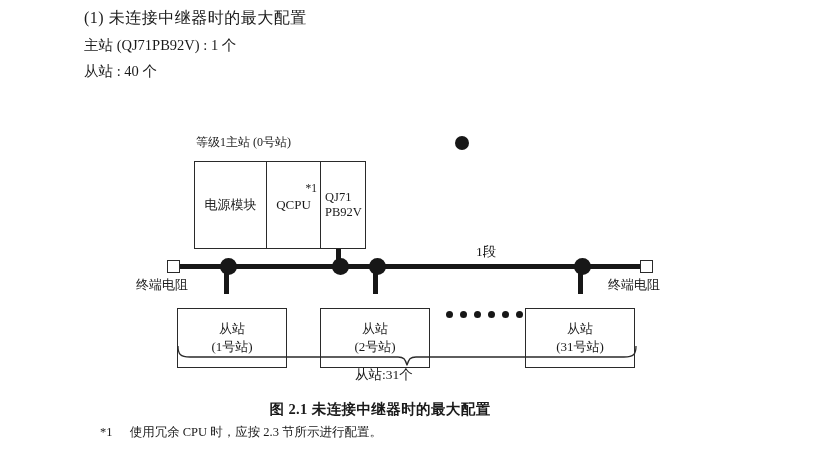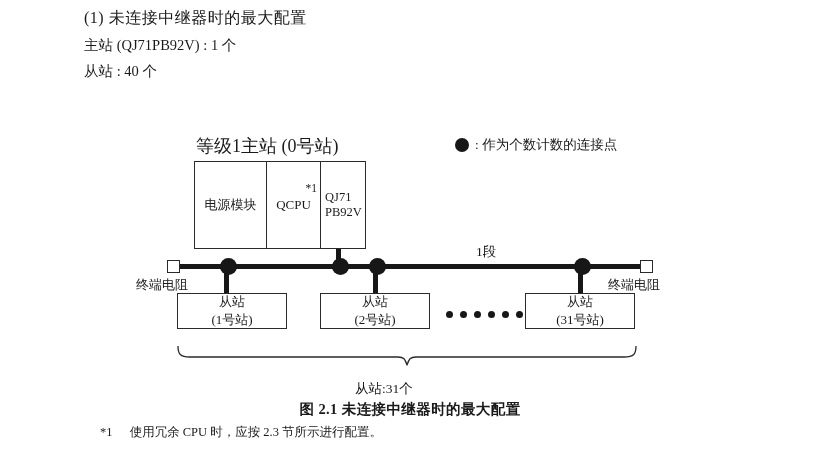--- a/index.html
+++ b/index.html
@@ -36,21 +36,21 @@
   #legend-dot {
     width: 14px; height: 14px; border-radius: 50%;
     background: #171717;
     display: inline-block;
   }
   #legend-text { font-size: 13.5px; white-space: nowrap; }
 
   
   #master-label {
     left: 196px; top: 134px;
-    font-size: 18px;
+    font-size: 12px;
     white-space: nowrap;
   }
   #master-box {
     left: 194px; top: 161px;
     width: 172px; height: 88px;
     border: 1.4px solid #2a2a2a;
     box-sizing: border-box;
     display: flex;
   }
   .master-cell {
@@ -103,22 +103,22 @@
     top: 249px; height: 18px;
   }
   .drop-down {
     width: 5px;
     background: #171717;
     top: 266px; height: 28px;
   }
 
   
   .slave-box {
-    top: 293px;
-    height: 36px;
+    top: 308px;
+    height: 60px;
     border: 1.4px solid #2a2a2a;
     box-sizing: border-box;
     display: flex;
     flex-direction: column;
     align-items: center;
     justify-content: center;
     font-size: 13px;
     line-height: 1.35;
     background: #ffffff;
   }
@@ -131,30 +131,29 @@
     display: flex; gap: 7px; align-items: center;
   }
   #ellipsis-dots span {
     width: 7px; height: 7px; border-radius: 50%; background: #171717;
     display: block;
   }
 
   
   #brace-wrap { left: 174px; top: 346px; width: 466px; height: 20px; }
   #brace-wrap svg { display: block; }
-  #brace-label { left: 355px; top: 366px; font-size: 13.5px; white-space: nowrap; margin-top: 14px; }
+  #brace-label { left: 355px; top: 366px; font-size: 13.5px; white-space: nowrap; }
 
   
   #figure-caption {
     left: 0; top: 400px; width: 760px;
     text-align: center;
     font-size: 14.5px;
     font-weight: bold;
     letter-spacing: 0.4px;
-    margin-left: 30px;
   }
   #footnote {
     left: 100px; top: 424px;
     font-size: 12.5px;
     white-space: nowrap;
   }
   #footnote .fn-mark { margin-right: 14px; }
 </style>
 </head>
 <body>
@@ -163,21 +162,20 @@
   <div id="section-heading">
     <span>(1)</span>
     <span>未连接中继器时的最大配置</span>
   </div>
   <div class="spec-line">主站 (QJ71PB92V) : 1 个</div>
   <div class="spec-line">从站 : 40 个</div>
 </div>
 
 <div class="abs" id="legend">
   <span id="legend-dot"></span>
-  <span id="legend-text">: 作为个数计数的连接点</span>
 </div>
 
 <div class="abs" id="master-label">等级1主站 (0号站)</div>
 
 <div class="abs" id="master-box">
   <div class="master-cell" id="cell-power">电源模块</div>
   <div class="master-cell" id="cell-cpu">
     <span>QCPU</span>
     <span id="cpu-footnote-mark">*1</span>
   </div>

